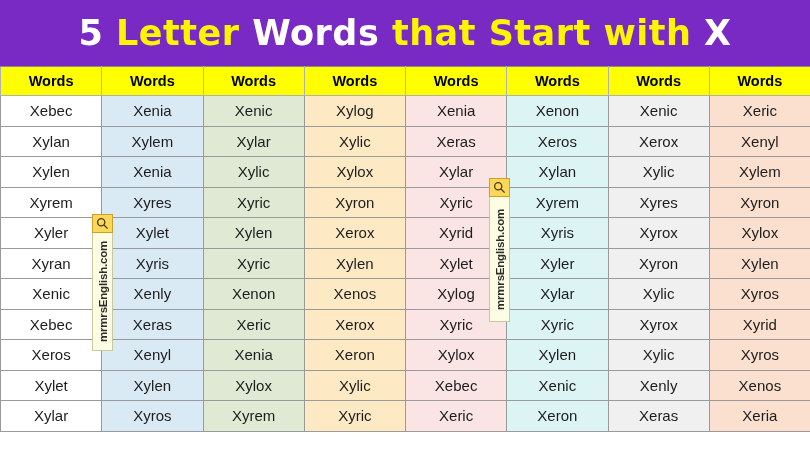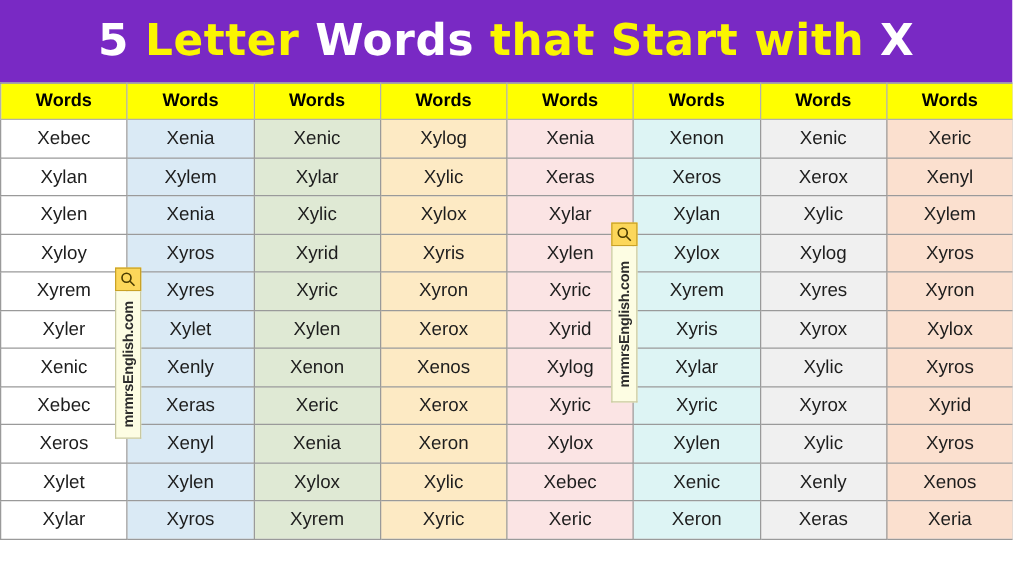--- a/index.html
+++ b/index.html
@@ -189,48 +189,48 @@
           <td class="c0">Xylen</td>
           <td class="c1">Xenia</td>
           <td class="c2">Xylic</td>
           <td class="c3">Xylox</td>
           <td class="c4">Xylar</td>
           <td class="c5">Xylan</td>
           <td class="c6">Xylic</td>
           <td class="c7">Xylem</td>
         </tr>
         <tr>
-          <td class="c0">Xyloy</td>
-          <td class="c1">Xyros</td>
-          <td class="c2">Xyrid</td>
-          <td class="c3">Xyris</td>
-          <td class="c4">Xylen</td>
-          <td class="c5">Xylox</td>
-          <td class="c6">Xylog</td>
-          <td class="c7">Xyros</td>
-        </tr>
-        <tr>
           <td class="c0">Xyrem</td>
           <td class="c1">Xyres</td>
           <td class="c2">Xyric</td>
           <td class="c3">Xyron</td>
           <td class="c4">Xyric</td>
           <td class="c5">Xyrem</td>
           <td class="c6">Xyres</td>
           <td class="c7">Xyron</td>
         </tr>
         <tr>
           <td class="c0">Xyler</td>
           <td class="c1">Xylet</td>
           <td class="c2">Xylen</td>
           <td class="c3">Xerox</td>
           <td class="c4">Xyrid</td>
           <td class="c5">Xyris</td>
           <td class="c6">Xyrox</td>
           <td class="c7">Xylox</td>
+        </tr>
+        <tr>
+          <td class="c0">Xyran</td>
+          <td class="c1">Xyris</td>
+          <td class="c2">Xyric</td>
+          <td class="c3">Xylen</td>
+          <td class="c4">Xylet</td>
+          <td class="c5">Xyler</td>
+          <td class="c6">Xyron</td>
+          <td class="c7">Xylen</td>
         </tr>
         <tr>
           <td class="c0">Xenic</td>
           <td class="c1">Xenly</td>
           <td class="c2">Xenon</td>
           <td class="c3">Xenos</td>
           <td class="c4">Xylog</td>
           <td class="c5">Xylar</td>
           <td class="c6">Xylic</td>
           <td class="c7">Xyros</td>

